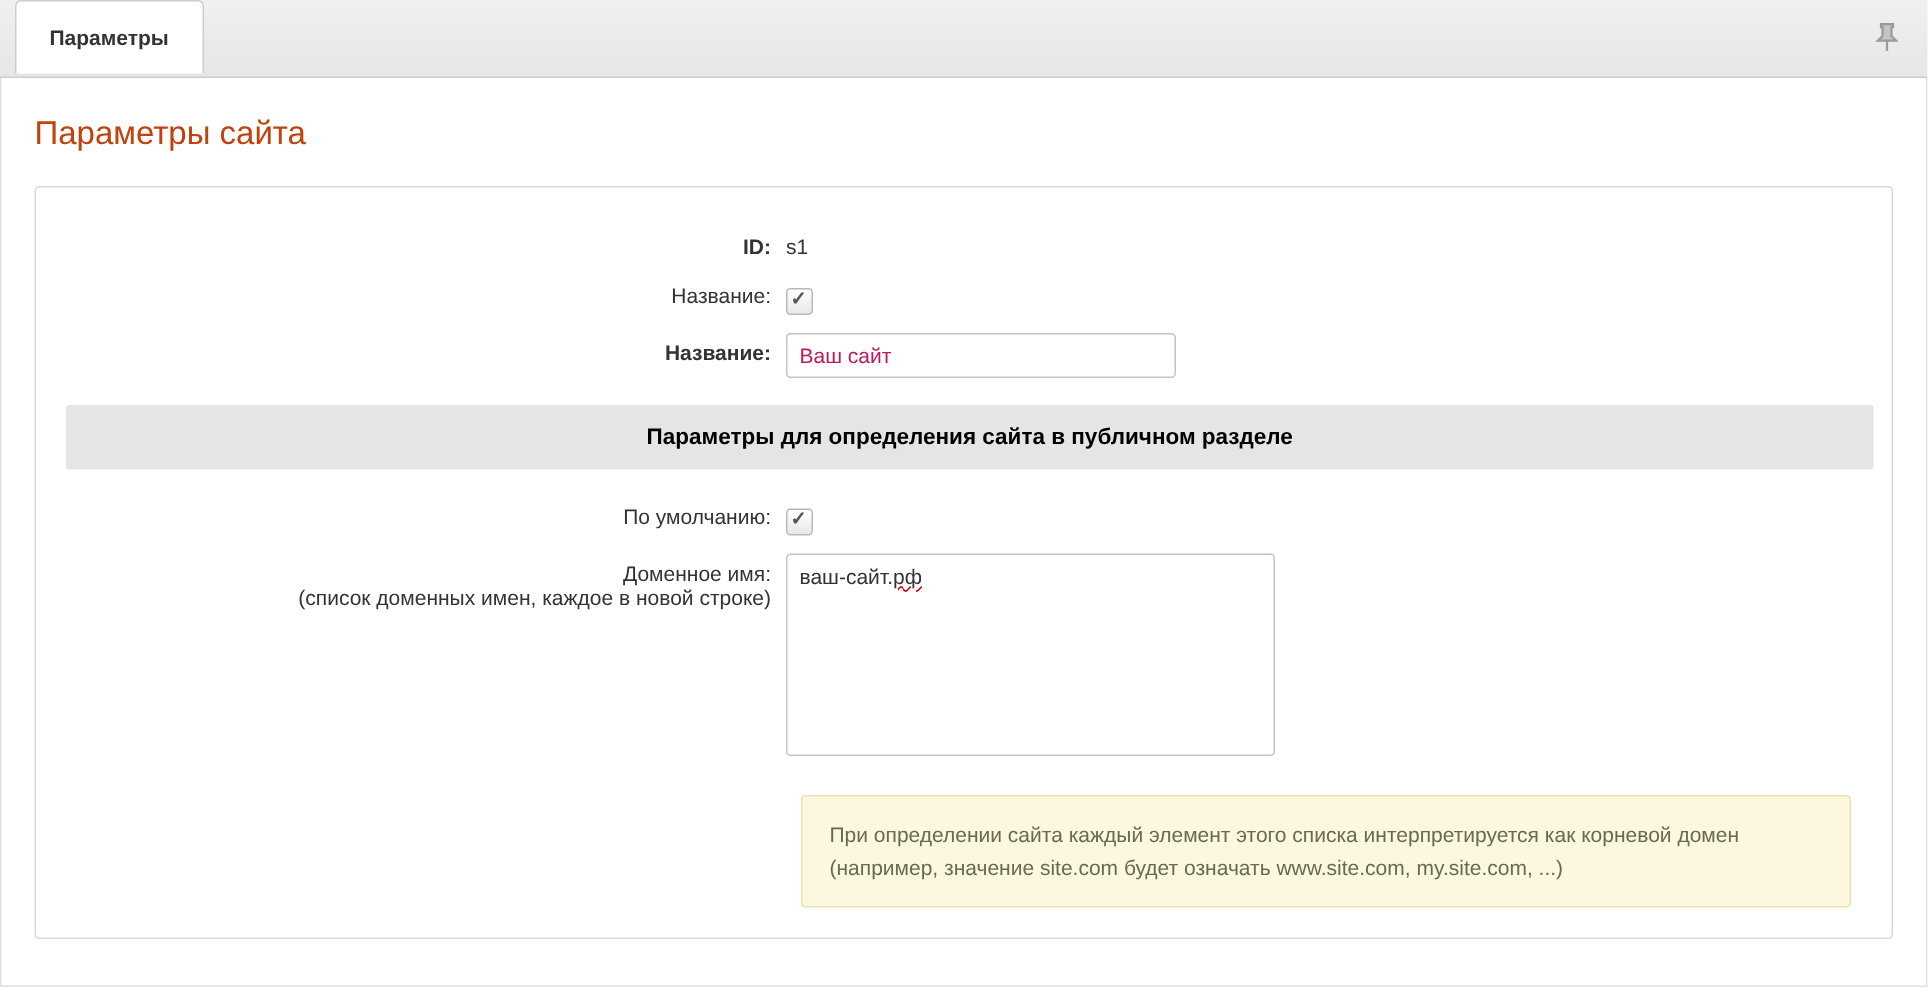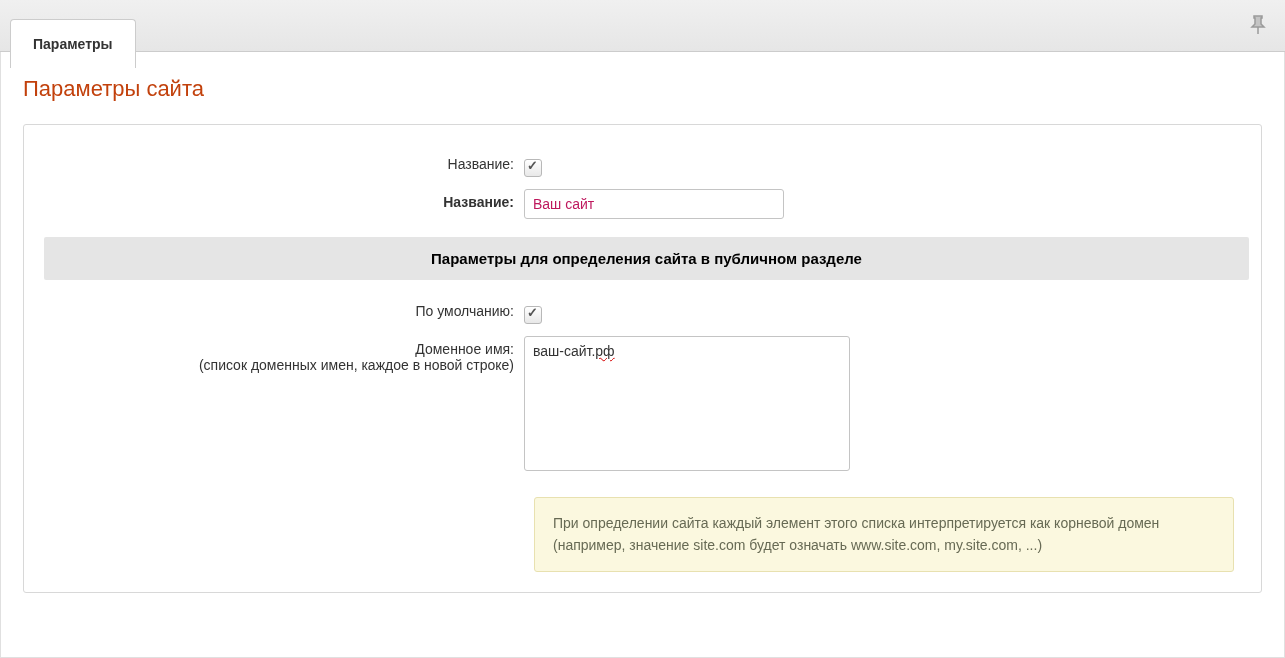--- a/index.html
+++ b/index.html
@@ -25,21 +25,21 @@
       border: 1px solid #cccccc;
       border-bottom: none;
       border-top-left-radius: 4px;
       border-top-right-radius: 4px;
       padding: 16px 22px;
       margin-left: 10px;
       font-size: 14px;
       font-weight: bold;
       color: #333;
       position: relative;
-      top: 19px;
+      top: 0;
       cursor: pointer;
     }
     .pin-icon {
       position: absolute;
       right: 18px;
       top: 14px;
       color: #9a9a9a;
       cursor: pointer;
     }
     .main-panel {
@@ -179,20 +179,24 @@
       <path d="M 5 2 L 13 2 L 13 4 L 12 4 L 12 10 L 15 13 L 3 13 L 6 10 L 6 4 L 5 4 Z M 9 13 L 9 20" stroke="#9a9a9a" stroke-width="1.5" fill="#c4c4c4"></path>
     </svg>
   </div>
 </div>
 
 <div class="main-panel">
   <h1 class="page-title">Параметры сайта</h1>
 
   <div class="form-box">
 
+    <div class="form-row">
+      <div class="form-label bold">ID:</div>
+      <div class="form-value">s1</div>
+    </div>
 
     <div class="form-row">
       <div class="form-label">Название:</div>
       <div class="form-value">
         <span class="checkbox-styled">
           <input type="checkbox" checked="" style="">
           <span class="checkbox-box"></span>
           <span class="checkbox-check">✓</span>
         </span>
       </div>

